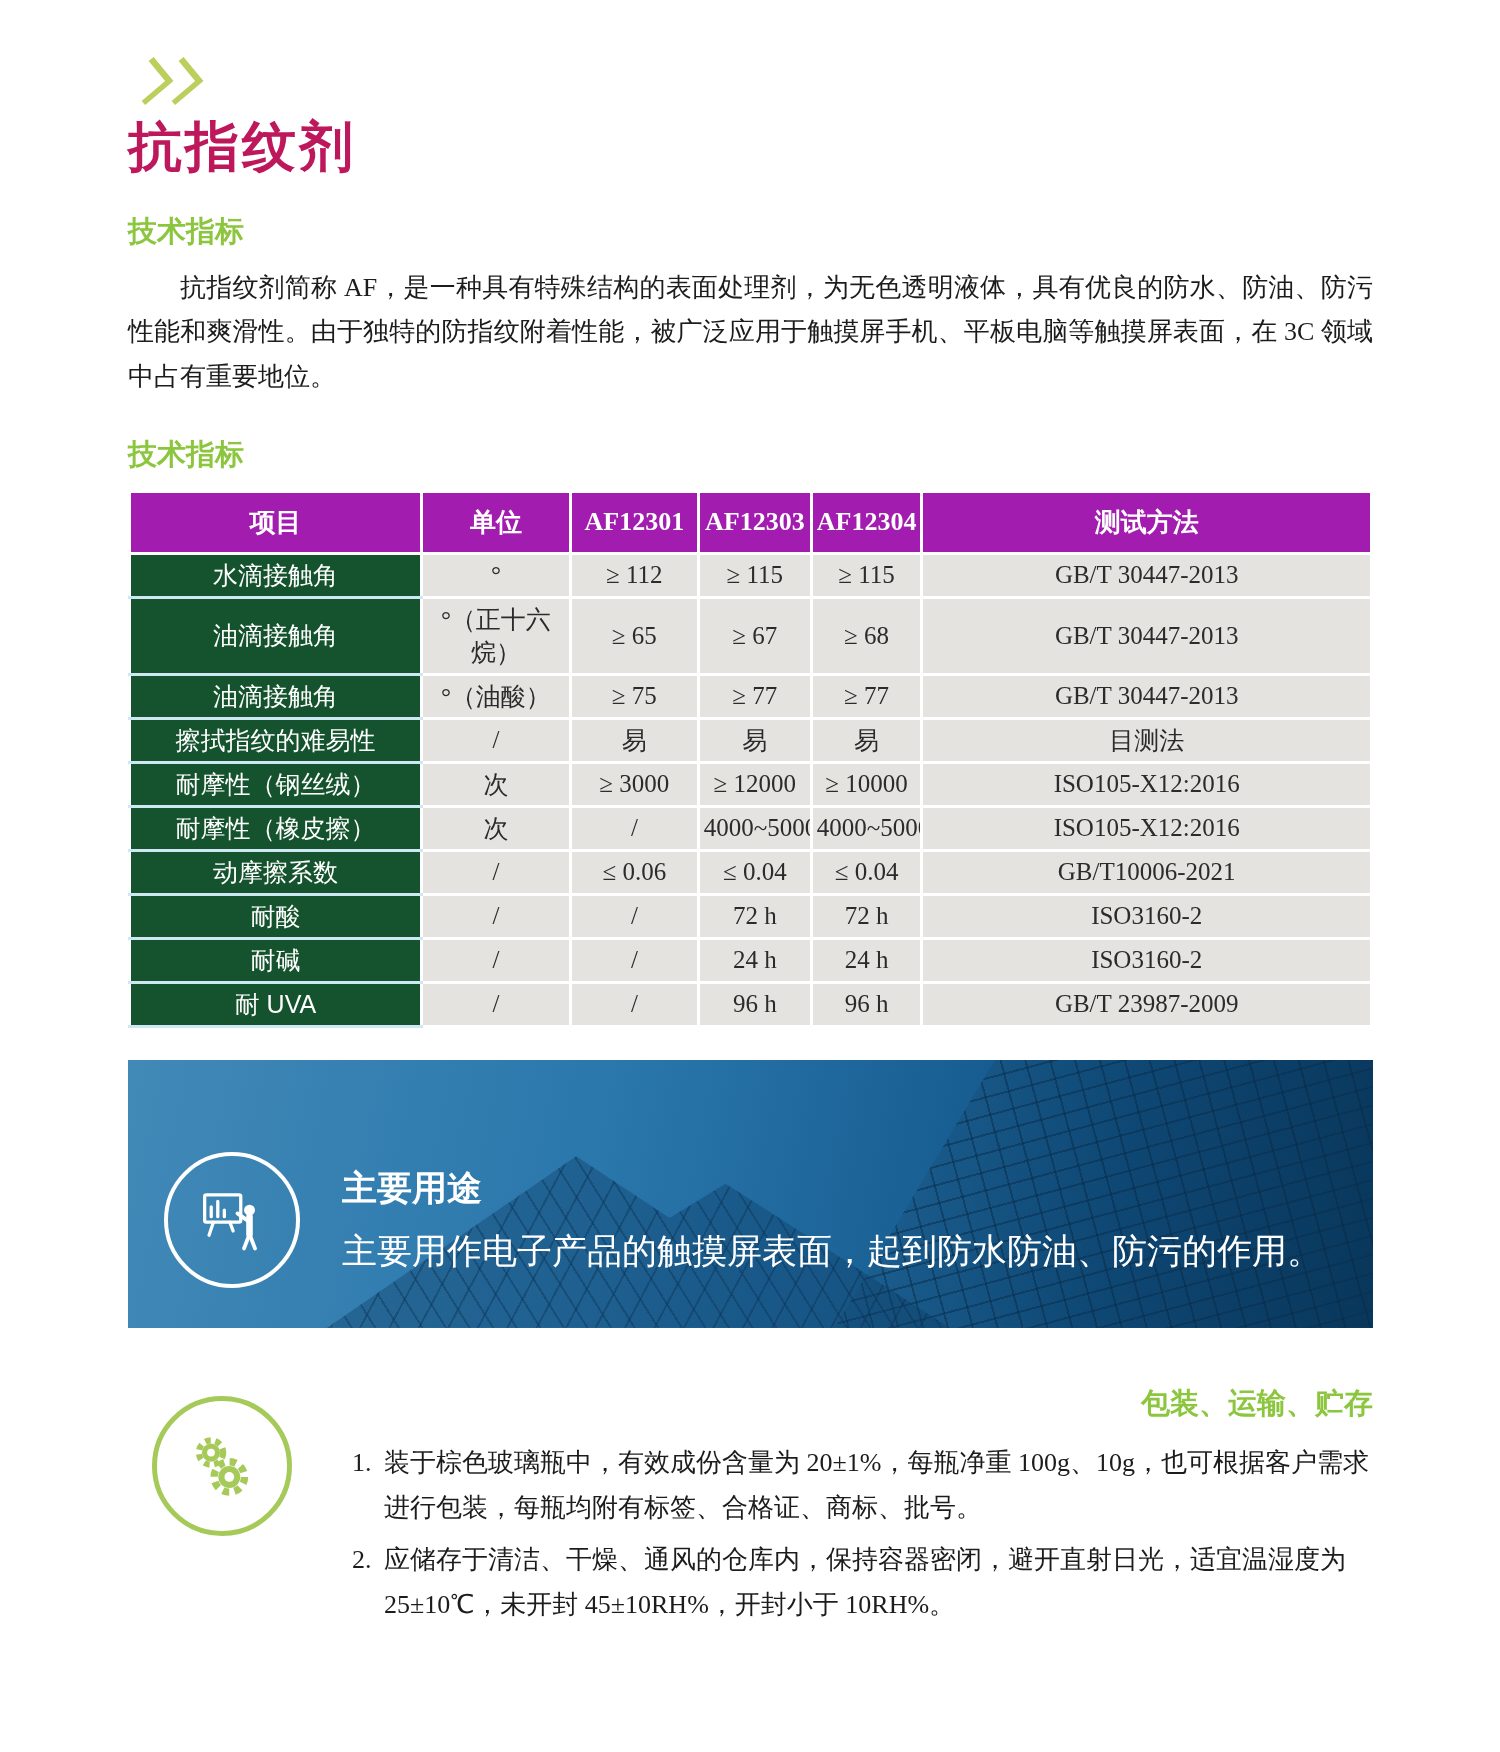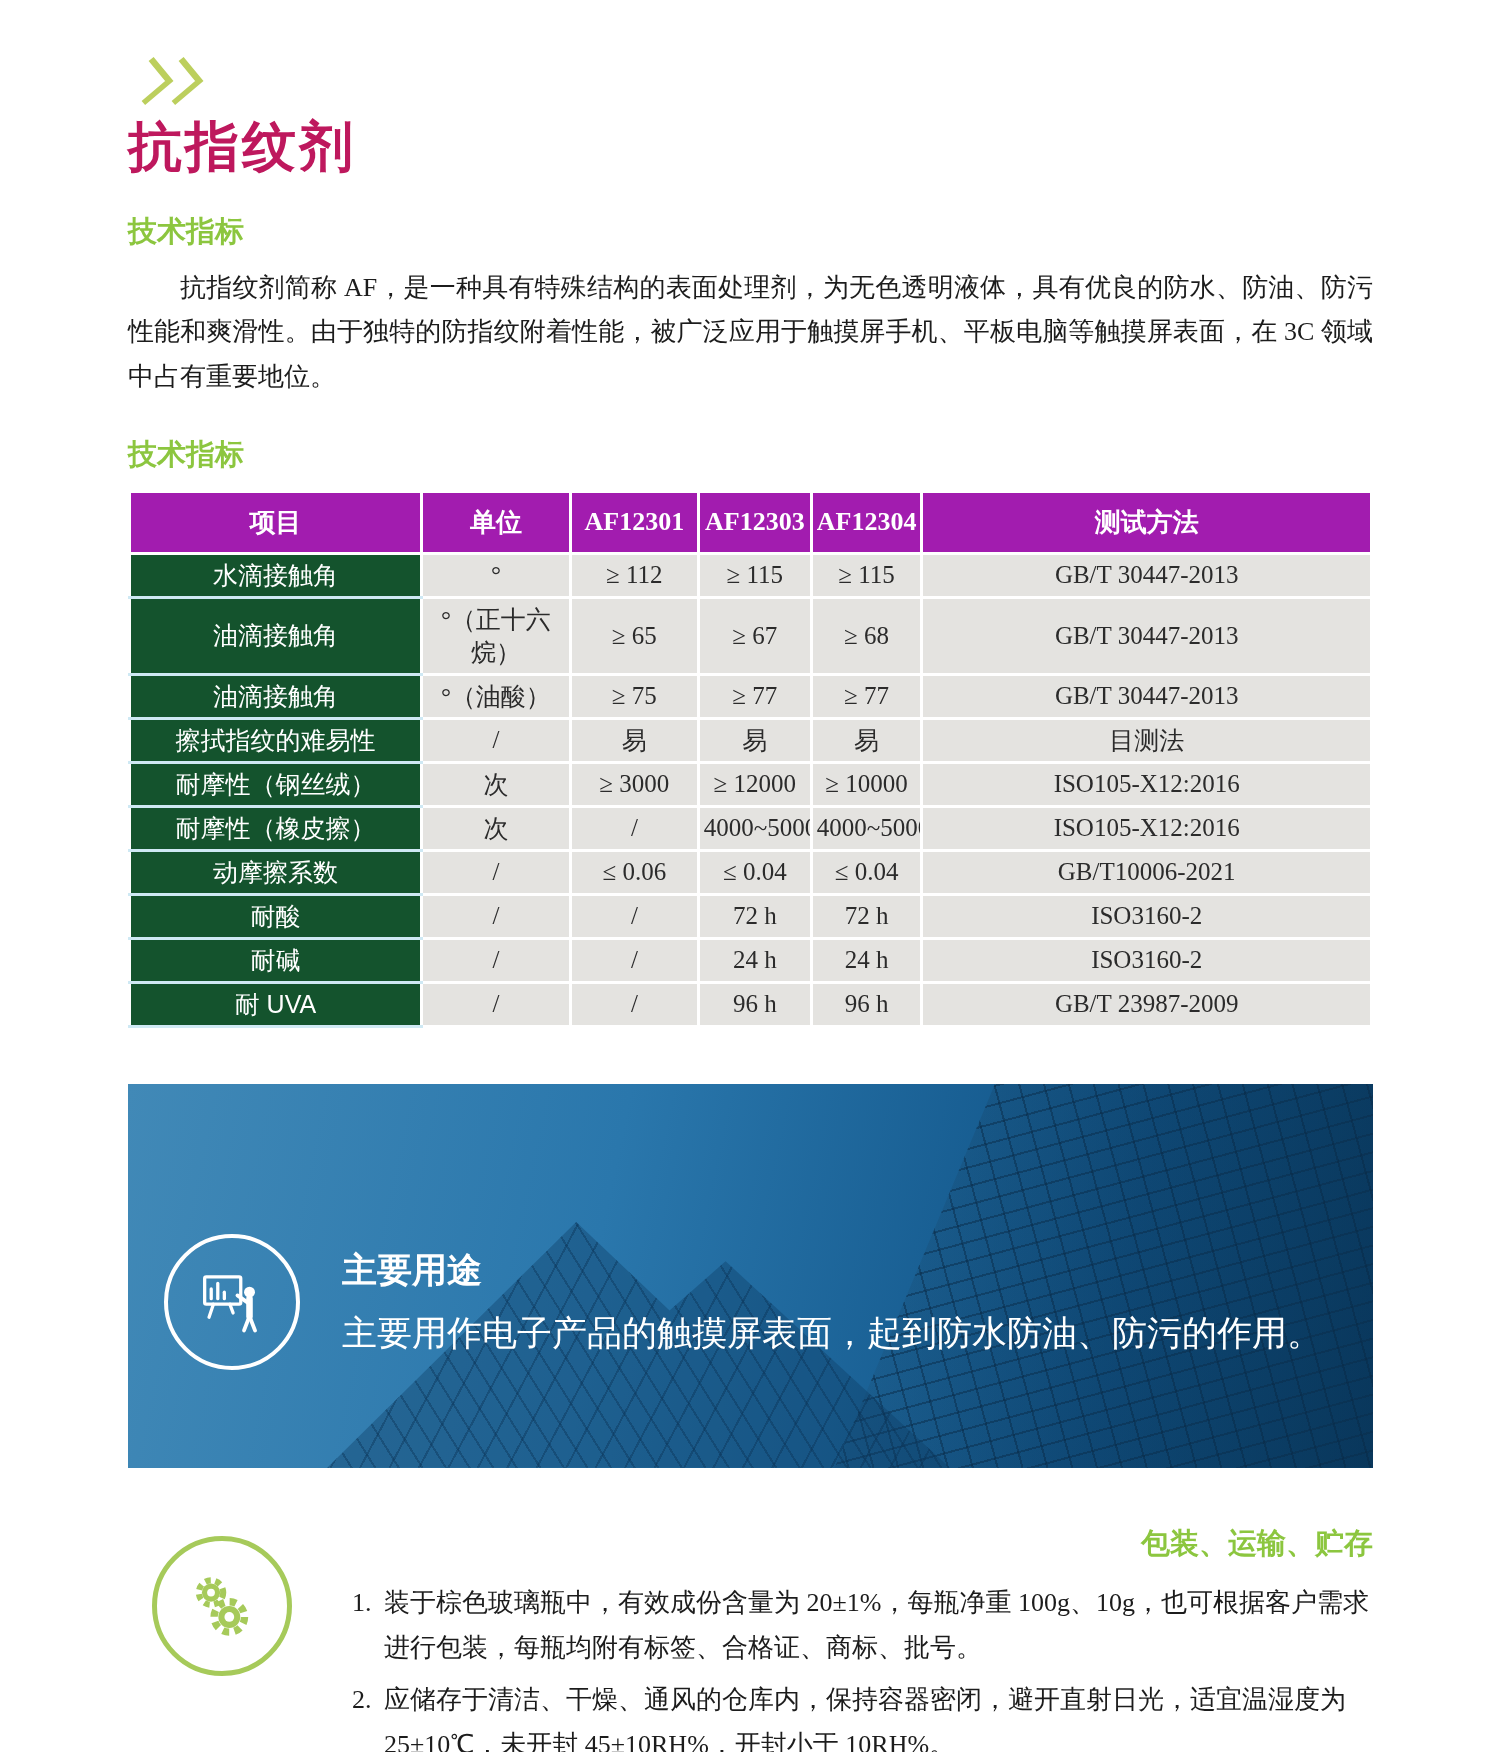--- a/index.html
+++ b/index.html
@@ -24,21 +24,21 @@
   table.spec th{background:#a21caf;color:#fff;font-size:26px;font-weight:bold;
                 padding:12px 4px;border:3px solid #fff;}
   table.spec th.latin{font-family:"Liberation Serif",serif;}
   table.spec td{background:#e4e3e0;color:#2b2b2b;text-align:center;font-size:25px;
                 padding:4px 4px;height:32px;border:3px solid #fff;
                 font-family:"Liberation Serif","Liberation Sans",serif;overflow:hidden;}
   table.spec td.label{background:#14532d;color:#fff;font-family:"Liberation Sans",sans-serif;
                       border-top-color:#cfe9f4;border-bottom-color:#cfe9f4;}
 
   
-  .banner{position:relative;margin-top:56px;height:384px;overflow:hidden;
+  .banner{position:relative;margin-top:32px;height:268px;overflow:hidden;
           background:linear-gradient(102deg,#3e86b5 0%,#2a77ac 35%,#115档 0%);
           background:linear-gradient(102deg,#3e86b5 0%,#2a77ac 35%,#115astic);
           background:linear-gradient(102deg,#4189b7 0%,#2a77ac 38%,#0f5286 78%,#0a4673 100%);
           display:flex;align-items:center;box-sizing:border-box;padding-left:36px;}
   .bldg-right{position:absolute;top:0;right:0;width:46%;height:100%;
       background:
         repeating-linear-gradient(75deg, rgba(8,40,68,0) 0 22px, rgba(8,40,68,.45) 22px 24px),
         repeating-linear-gradient(-15deg, rgba(8,40,68,0) 0 16px, rgba(10,45,75,.5) 16px 18px),
         linear-gradient(100deg, rgba(40,100,140,.15), rgba(8,40,68,.5));
       clip-path:polygon(34% 0,100% 0,100% 100%,6% 100%);}

